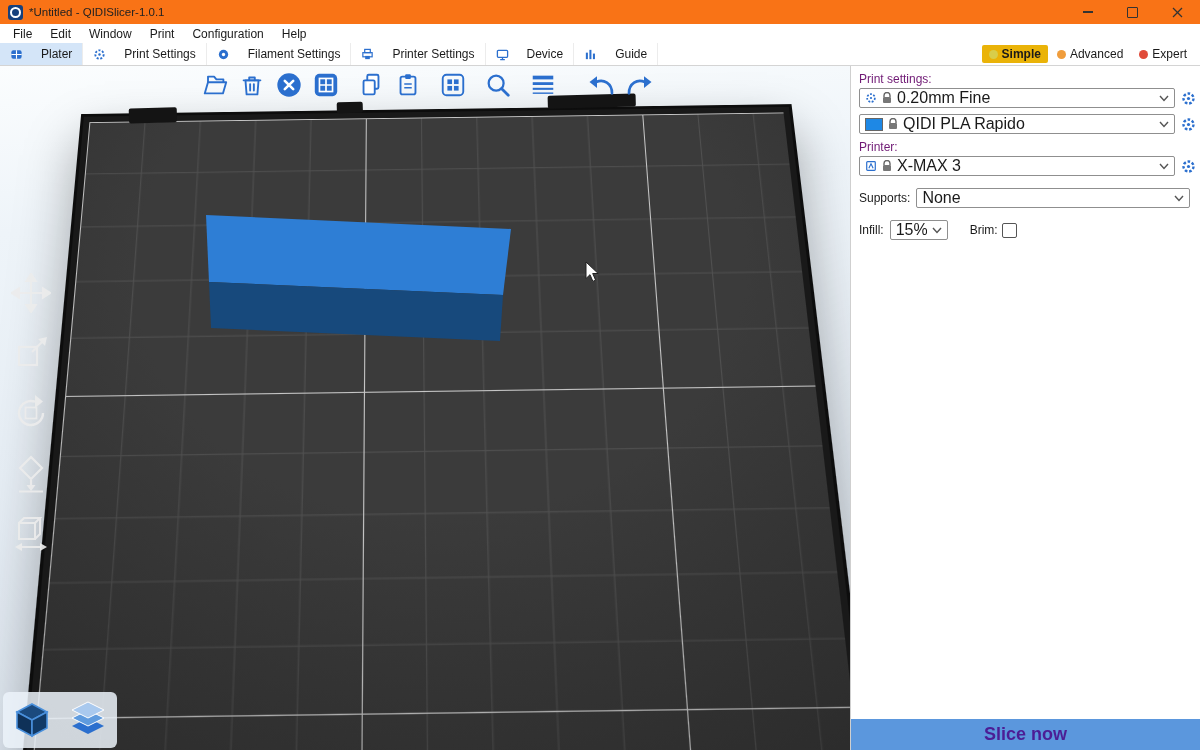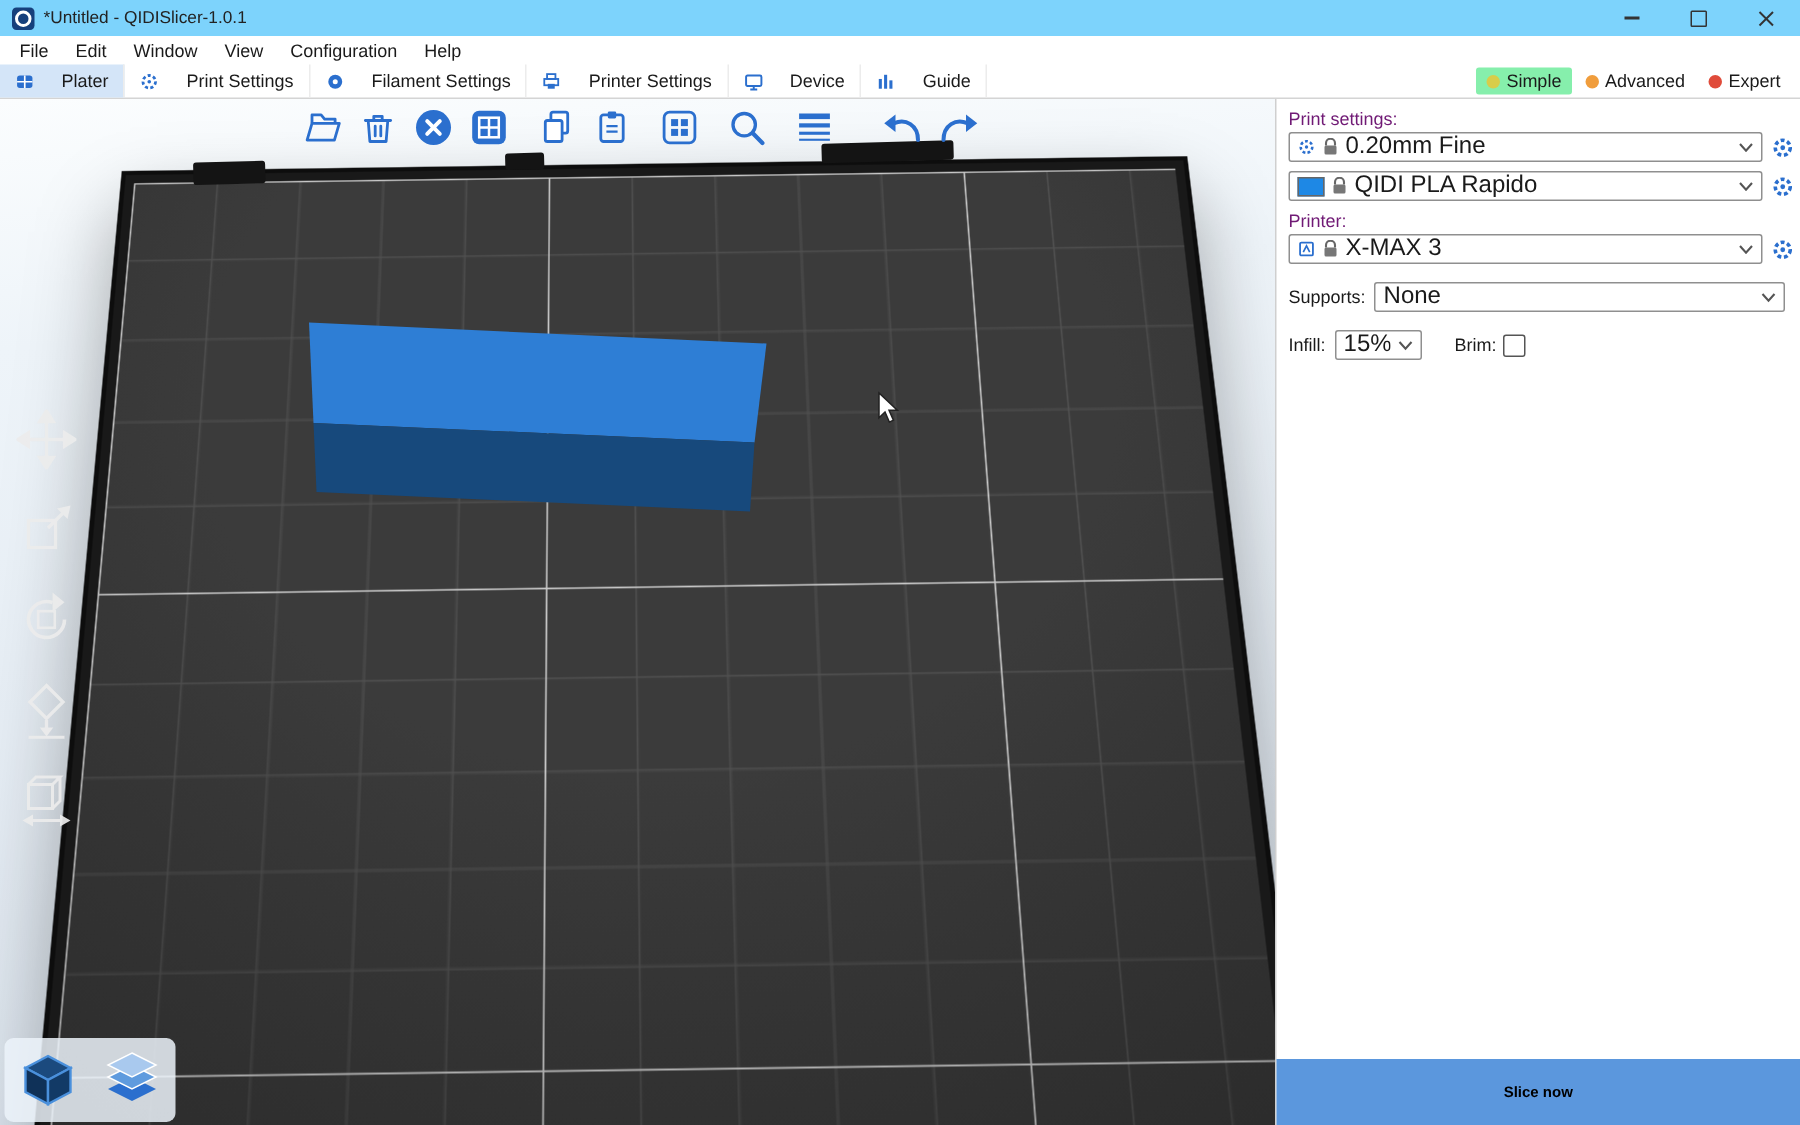--- a/index.html
+++ b/index.html
@@ -1,40 +1,40 @@
 <!DOCTYPE html>
 <html><head>
 <meta charset="utf-8">
 <style>
   html,body{margin:0;padding:0}
   body{width:1200px;height:750px;position:relative;overflow:hidden;background:#fff;
        font-family:"Liberation Sans",sans-serif;-webkit-user-select:none;user-select:none;color:#1a1a1a}
 
   
-  .titlebar{height:24px;background:#7dd3fc;display:flex;align-items:center}
+  .titlebar{height:24px;background:#f97316;display:flex;align-items:center}
   .app-icon{width:15px;height:15px;margin:0 6px 0 8px;background:#16407c;border-radius:3px;
             display:flex;align-items:center;justify-content:center}
   .app-icon span{width:7px;height:7px;border:2px solid #fff;border-radius:50%}
   .title-text{font-size:11.5px;color:#222}
   .win-controls{margin-left:auto;display:flex;height:100%}
   .win-btn{width:45px;height:100%;display:flex;align-items:center;justify-content:center}
   .min-glyph{width:10px;height:1.4px;background:#333}
   .max-glyph{width:9px;height:9px;border:1.2px solid #333;border-radius:1px}
 
   
   .menubar{height:19px;background:#fff;display:flex;align-items:center;padding-left:4px;font-size:12px}
   .menu-item{padding:0 9px}
 
   
   .tabbar{height:22px;background:#fff;border-bottom:1px solid #d4d4d4;display:flex;align-items:stretch;font-size:12px}
   .tab{display:flex;align-items:center;gap:18px;padding:0 10px;border-right:1px solid #ececec;white-space:nowrap}
   .tab.selected{background:#d4e5f8}
   .modes{margin-left:auto;display:flex;align-items:center;gap:2px;padding-right:6px}
   .mode{display:flex;align-items:center;gap:4px;padding:2px 7px;border-radius:2px}
-  .mode.selected{background:#86efac;font-weight:normal}
+  .mode.selected{background:#eab308;font-weight:bold}
   .dot{width:9px;height:9px;border-radius:50%;display:inline-block}
   .dot-simple{background:#d8cd4a}.dot-advanced{background:#f09d3c}.dot-expert{background:#e04b3a}
 
   
   .main{position:absolute;top:66px;left:0;right:0;bottom:0;display:flex}
   .viewport{position:relative;width:850px;height:684px;overflow:hidden;
             background:linear-gradient(175deg,#fbfdfe 0%,#eef4f9 22%,#dde6f0 100%)}
 
   
   .bed-tilt{position:absolute;left:0;top:0;width:850px;height:684px;transform:rotate(-0.8deg)}
@@ -79,23 +79,23 @@
          display:flex;align-items:center;padding:0 5px;gap:5px;box-sizing:border-box}
   .combo-text{flex:1;font-size:16px;white-space:nowrap;overflow:hidden}
   .gear-btn{width:15px;display:flex;justify-content:center;margin-left:6px}
   .swatch{width:16px;height:11px;background:#1e88e5;border:1px solid #666;flex:0 0 auto}
   .inline-row{display:flex;align-items:center;margin:0 0 0 0;height:32px}
   .inline-row .lbl{margin-right:6px}
   .supports-combo{flex:1;margin-right:6px}
   .infill-combo{width:58px;flex:0 0 auto}
   .brim-lbl{margin-left:22px;margin-right:4px}
   .checkbox{width:13px;height:13px;border:1px solid #555;border-radius:2px;background:#fff;flex:0 0 auto}
-  .slice-btn{position:absolute;left:0;right:0;bottom:0;height:44px;background:#5b97dd;
+  .slice-btn{position:absolute;left:0;right:0;bottom:0;height:31px;background:#5b97dd;
              display:flex;align-items:center;justify-content:center;
-             font-size:10px;font-weight:bold;color:#000000}
+             font-size:18px;font-weight:bold;color:#4c1d95}
 
   svg{display:block}
 </style>
 </head>
 <body>
 
 <div class="titlebar">
   <span class="app-icon">
       <span></span>
     </span>
@@ -113,21 +113,21 @@
           <line x1="10" y1="1" x2="1" y2="10" stroke="#333" stroke-width="1.3"></line>
         </svg>
     </div>
   </div>
 </div>
 
 <div class="menubar">
   <span class="menu-item">File</span>
   <span class="menu-item">Edit</span>
   <span class="menu-item">Window</span>
-  <span class="menu-item">View</span>
+  <span class="menu-item">Print</span>
   <span class="menu-item">Configuration</span>
   <span class="menu-item">Help</span>
 </div>
 
 <div class="tabbar">
   <div class="tab selected">
     <svg width="13" height="13" viewBox="0 0 14 14">
         <rect x="1.5" y="2.5" width="11" height="9" rx="2" fill="#2b6fce"></rect>
         <path d="M1.5 7 H12.5 M7 2.5 V11.5" stroke="#fff" stroke-width="1.2"></path>
       </svg>

